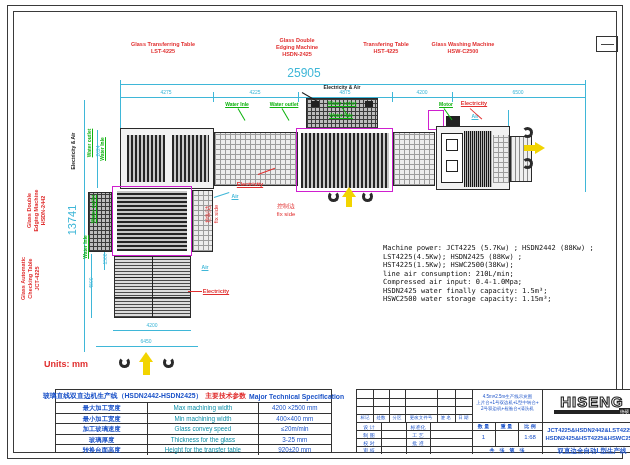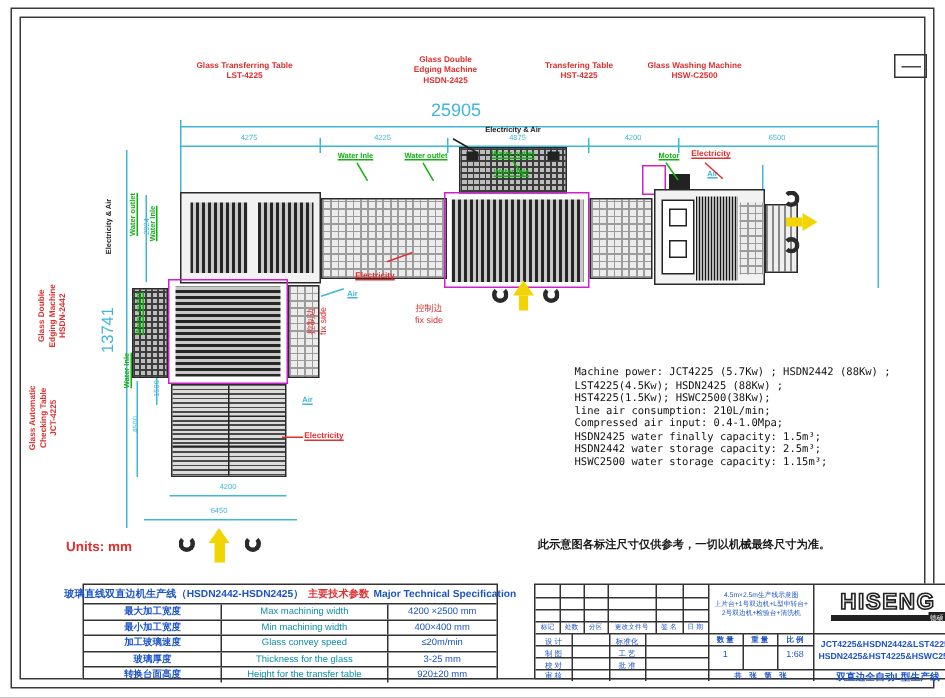--- a/index.html
+++ b/index.html
@@ -213,26 +213,24 @@
     <div>fix side</div>
   </div>
 
   <div class="abs" style="left:383px;top:244px;">
     <div class="spec">Machine power: JCT4225 (5.7Kw) ; HSDN2442 (88Kw) ;</div>
     <div class="spec">LST4225(4.5Kw); HSDN2425 (88Kw) ;</div>
     <div class="spec">HST4225(1.5Kw); HSWC2500(38Kw);</div>
     <div class="spec">line air consumption: 210L/min;</div>
     <div class="spec">Compressed air input: 0.4-1.0Mpa;</div>
     <div class="spec">HSDN2425 water finally capacity: 1.5m³;</div>
-    <div class="spec">HSDN2442 water storage capacity: 2.5m³;</div>
     <div class="spec">HSWC2500 water storage capacity: 1.15m³;</div>
   </div>
 
   <div class="abs red b" style="left:44px;top:359px;font-size:9px;">Units: mm</div>
-  <div class="abs ctr b blk" style="left:290px;top:358px;width:332px;font-size:7.5px;">此示意图各标注尺寸仅供参考，一切以机械最终尺寸为准。</div>
 
   <div class="abs stable" style="left:55px;top:389px;width:277px;height:64px;">
     <div class="thead">
       <span class="blu">玻璃直线双直边机生产线（HSDN2442-HSDN2425）</span>
       <span class="red" style="margin:0 3px;">主要技术参数</span>
       <span class="blu">Major Technical Specification</span>
     </div>
     <div class="trow">
       <div class="tc c1 blu b">最大加工宽度</div>
       <div class="tc c2 teal">Max machining width</div>

